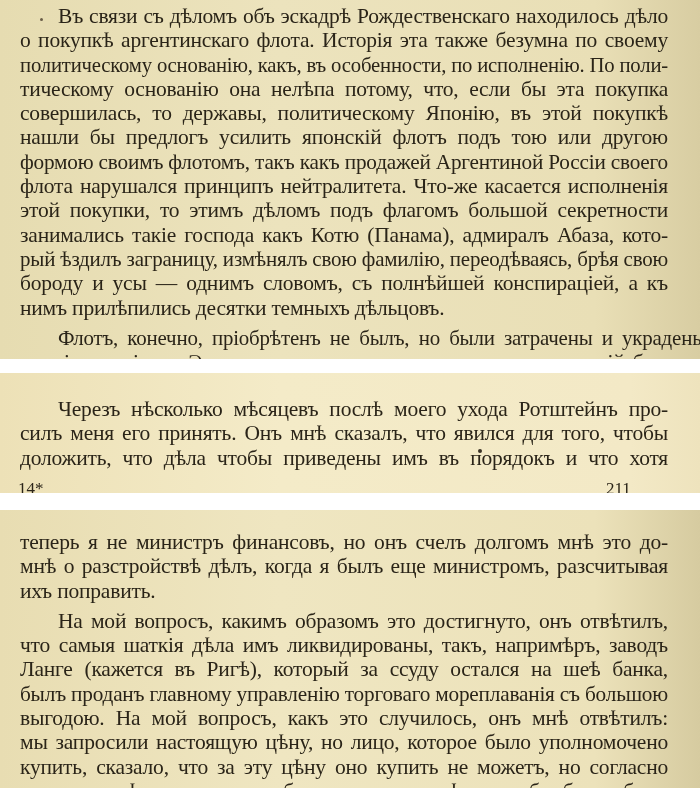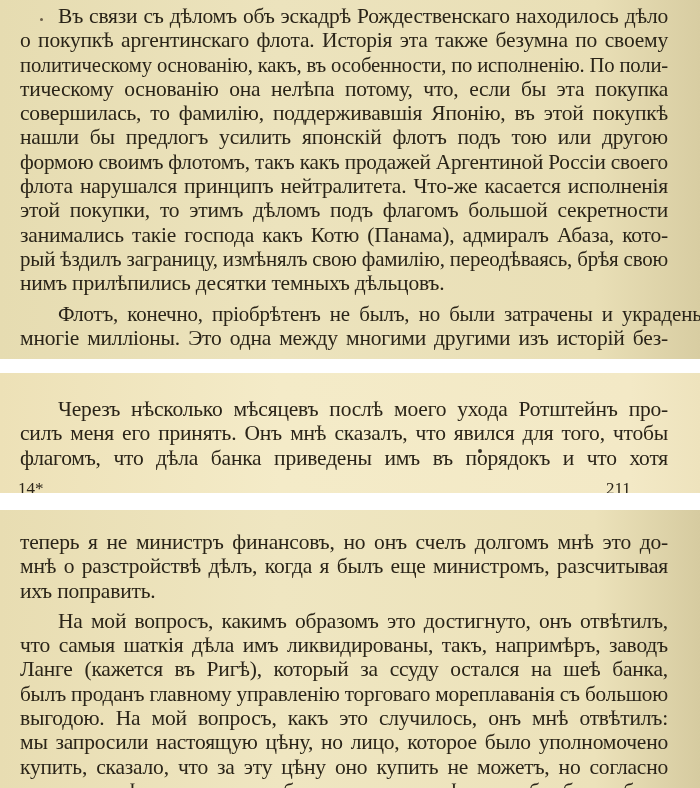--- a/index.html
+++ b/index.html
@@ -85,43 +85,44 @@
 <body>
 
 <div class="strip" id="strip-1">
   <span class="lead-dot"></span>
   <div class="text">
     <div class="paragraph">
       <span class="line indent">Въ связи съ дѣломъ объ эскадрѣ Рождественскаго находилось дѣло</span>
       <span class="line">о покупкѣ аргентинскаго флота. Исторія эта также безумна по своему</span>
       <span class="line" style="width: 672.859px; transform: scaleX(0.963054); padding-left: 0px;">политическому основанію, какъ, въ особенности, по исполненію. По поли-</span>
       <span class="line">тическому основанію она нелѣпа потому, что, если бы эта покупка</span>
-      <span class="line">совершилась, то фамилію, поддерживавшія Японію, въ этой покупкѣ</span>
+      <span class="line">совершилась, то державы, политическому Японію, въ этой покупкѣ</span>
       <span class="line">нашли бы предлогъ усилить японскій флотъ подъ тою или другою</span>
       <span class="line" style="width: 655.406px; transform: scaleX(0.9887); padding-left: 0px;">формою своимъ флотомъ, такъ какъ продажей Аргентиной Россіи своего</span>
       <span class="line">флота нарушался принципъ нейтралитета. Что-же касается исполненія</span>
       <span class="line">этой покупки, то этимъ дѣломъ подъ флагомъ большой секретности</span>
       <span class="line">занимались такіе господа какъ Котю (Панама), адмиралъ Абаза, кото-</span>
       <span class="line" style="width: 664.828px; transform: scaleX(0.974688); padding-left: 0px;">рый ѣздилъ заграницу, измѣнялъ свою фамилію, переодѣваясь, брѣя свою</span>
+      <span class="line">бороду и усы — однимъ словомъ, съ полнѣйшей конспираціей, а къ</span>
       <span class="line last">нимъ прилѣпились десятки темныхъ дѣльцовъ.</span>
     </div>
     <div class="gap"></div>
     <div class="paragraph">
       <span class="line indent" style="width: 666.242px; transform: scaleX(0.97262); padding-left: 39.0697px;">Флотъ, конечно, пріобрѣтенъ не былъ, но были затрачены и украдены</span>
       <span class="line">многіе милліоны. Это одна между многими другими изъ исторій без-</span>
 
     </div>
   </div>
 </div>
 
 <div class="strip" id="strip-2">
   <div class="text">
     <span class="line indent">Черезъ нѣсколько мѣсяцевъ послѣ моего ухода Ротштейнъ про-</span>
     <span class="line">силъ меня его принять. Онъ мнѣ сказалъ, что явился для того, чтобы</span>
-    <span class="line">флагомъ, что дѣла банка приведены имъ въ порядокъ и что хотя</span>
+    <span class="line">доложить, что дѣла чтобы приведены имъ въ порядокъ и что хотя</span>
   </div>
   <span class="stray-dot"></span>
   <span class="footer" id="footer-signature">14*</span>
   <span class="footer" id="footer-page">211</span>
 </div>
 
 <div class="strip" id="strip-3">
   <div class="text">
     <div class="paragraph">
       <span class="line">теперь я не министръ финансовъ, но онъ счелъ долгомъ мнѣ это до-</span>

